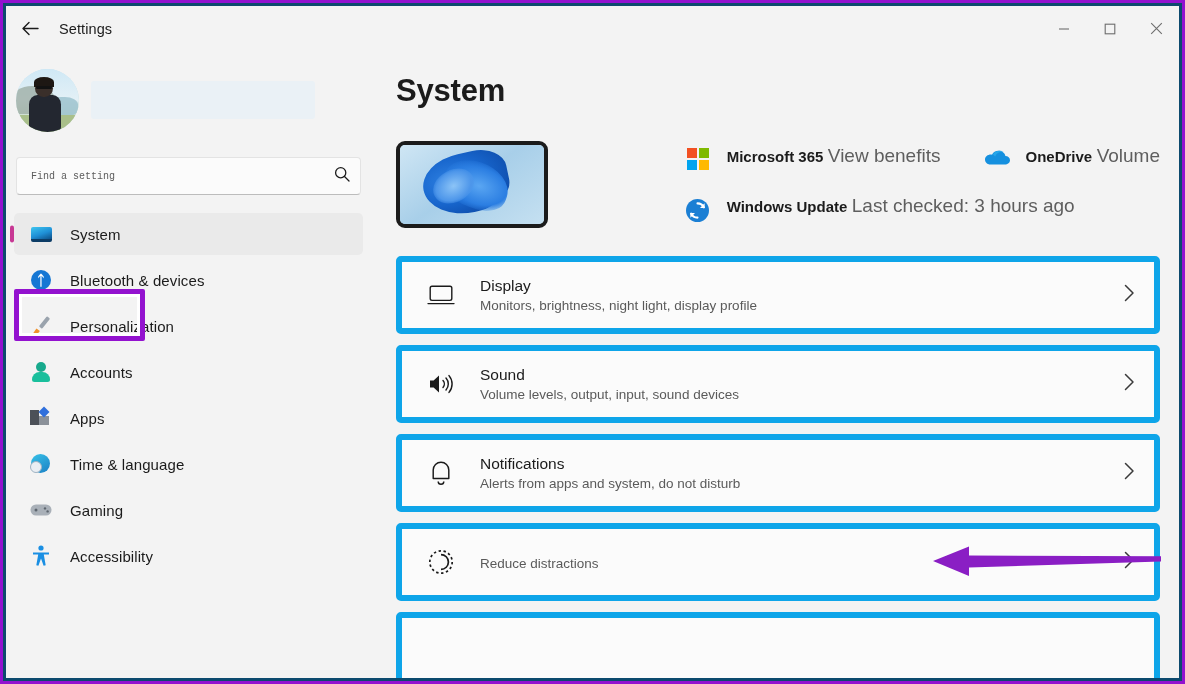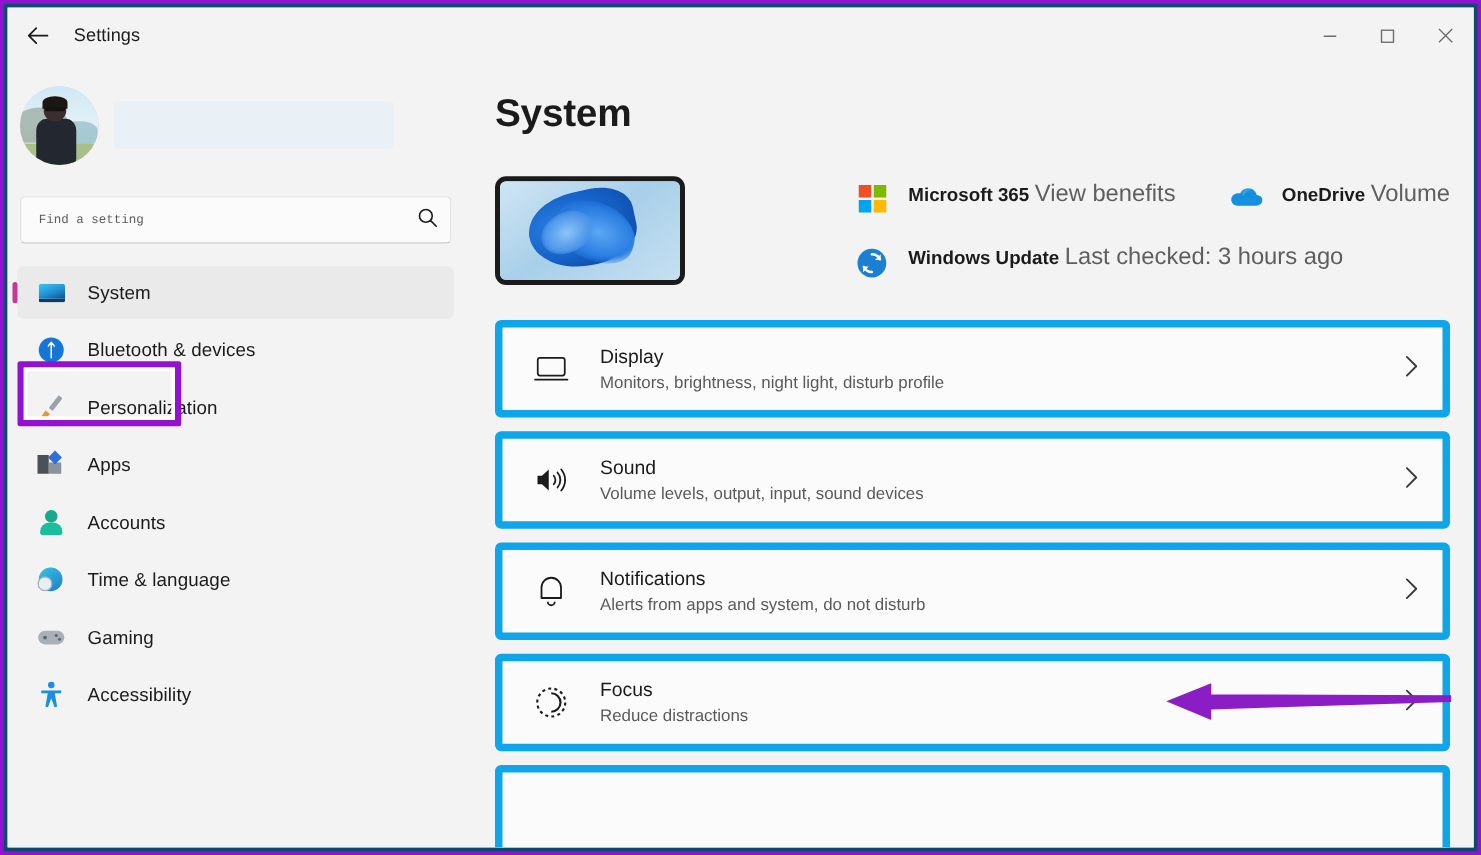--- a/index.html
+++ b/index.html
@@ -358,33 +358,33 @@
               <rect x="12.5" y="1" width="4" height="13" rx="1" fill="#9aa3ad" transform="rotate(38 14.5 7.5)"></rect>
               <path d="M6.4 13.4 9.9 16.1 6.2 20.4 3.3 17.9z" fill="#f0922b"></path>
               <path d="M4.1 18.6 6.9 20.9 3 21.6z" fill="#f5c04a"></path>
             </svg>
           </span>
           <span class="nav-label">Personalization</span>
         </div>
 
         <div class="nav-item">
           <span class="nav-ico">
+            <span class="ic-acc-h"></span>
+                <span class="ic-acc-b"></span>
+          </span>
+          <span class="nav-label">Accounts</span>
+        </div>
+
+        <div class="nav-item">
+          <span class="nav-ico">
             <span class="ic-apps-a"></span>
                 <span class="ic-apps-b"></span>
                 <span class="ic-apps-c"></span>
           </span>
           <span class="nav-label">Apps</span>
-        </div>
-
-        <div class="nav-item">
-          <span class="nav-ico">
-            <span class="ic-acc-h"></span>
-                <span class="ic-acc-b"></span>
-          </span>
-          <span class="nav-label">Accounts</span>
         </div>
 
         <div class="nav-item">
           <span class="nav-ico">
             <span class="ic-time"></span>
                 <span class="ic-time-c"></span>
           </span>
           <span class="nav-label">Time &amp; language</span>
         </div>
 
@@ -487,21 +487,21 @@
 
         <div class="card">
           <span class="card-ico">
             <svg width="28" height="22" viewBox="0 0 28 22" fill="none" stroke="currentColor" stroke-width="1.4">
               <rect x="3.2" y="2.2" width="21.6" height="14.2" rx="1.8"></rect>
               <path d="M1 19.6h26" stroke-linecap="round"></path>
             </svg>
           </span>
           <span class="card-txt">
             <div class="card-title">Display</div>
-            <div class="card-sub">Monitors, brightness, night light, disturb profile</div>
+            <div class="card-sub">Monitors, brightness, night light, display profile</div>
           </span>
           <span class="card-chev">
             <svg width="13" height="20" viewBox="0 0 13 20" fill="none" stroke-width="1.5" stroke-linecap="round" stroke-linejoin="round">
                   <path d="M2.5 2.5 10 10l-7.5 7.5"></path>
                 </svg>
           </span>
         </div>
 
         <div class="card">
           <span class="card-ico">
@@ -541,21 +541,20 @@
 
         <div class="card">
           <span class="card-ico">
             <svg width="28" height="28" viewBox="0 0 28 28" fill="none" stroke="currentColor" stroke-width="1.7">
               <circle cx="14" cy="14" r="11.2" stroke-dasharray="2.4 2.6"></circle>
               <path d="M14 6.6a7.4 7.4 0 1 0 0 14.8 7.4 7.4 0 0 1 0-14.8z" fill="currentColor" stroke="none"></path>
               <path d="M14 6.6a7.4 7.4 0 1 1 0 14.8"></path>
             </svg>
           </span>
           <span class="card-txt">
-            <div class="card-title">Focus</div>
             <div class="card-sub">Reduce distractions</div>
           </span>
           <span class="card-chev">
             <svg width="13" height="20" viewBox="0 0 13 20" fill="none" stroke-width="1.5" stroke-linecap="round" stroke-linejoin="round">
                   <path d="M2.5 2.5 10 10l-7.5 7.5"></path>
                 </svg>
           </span>
         </div>
 
         <div class="card partial"></div>

